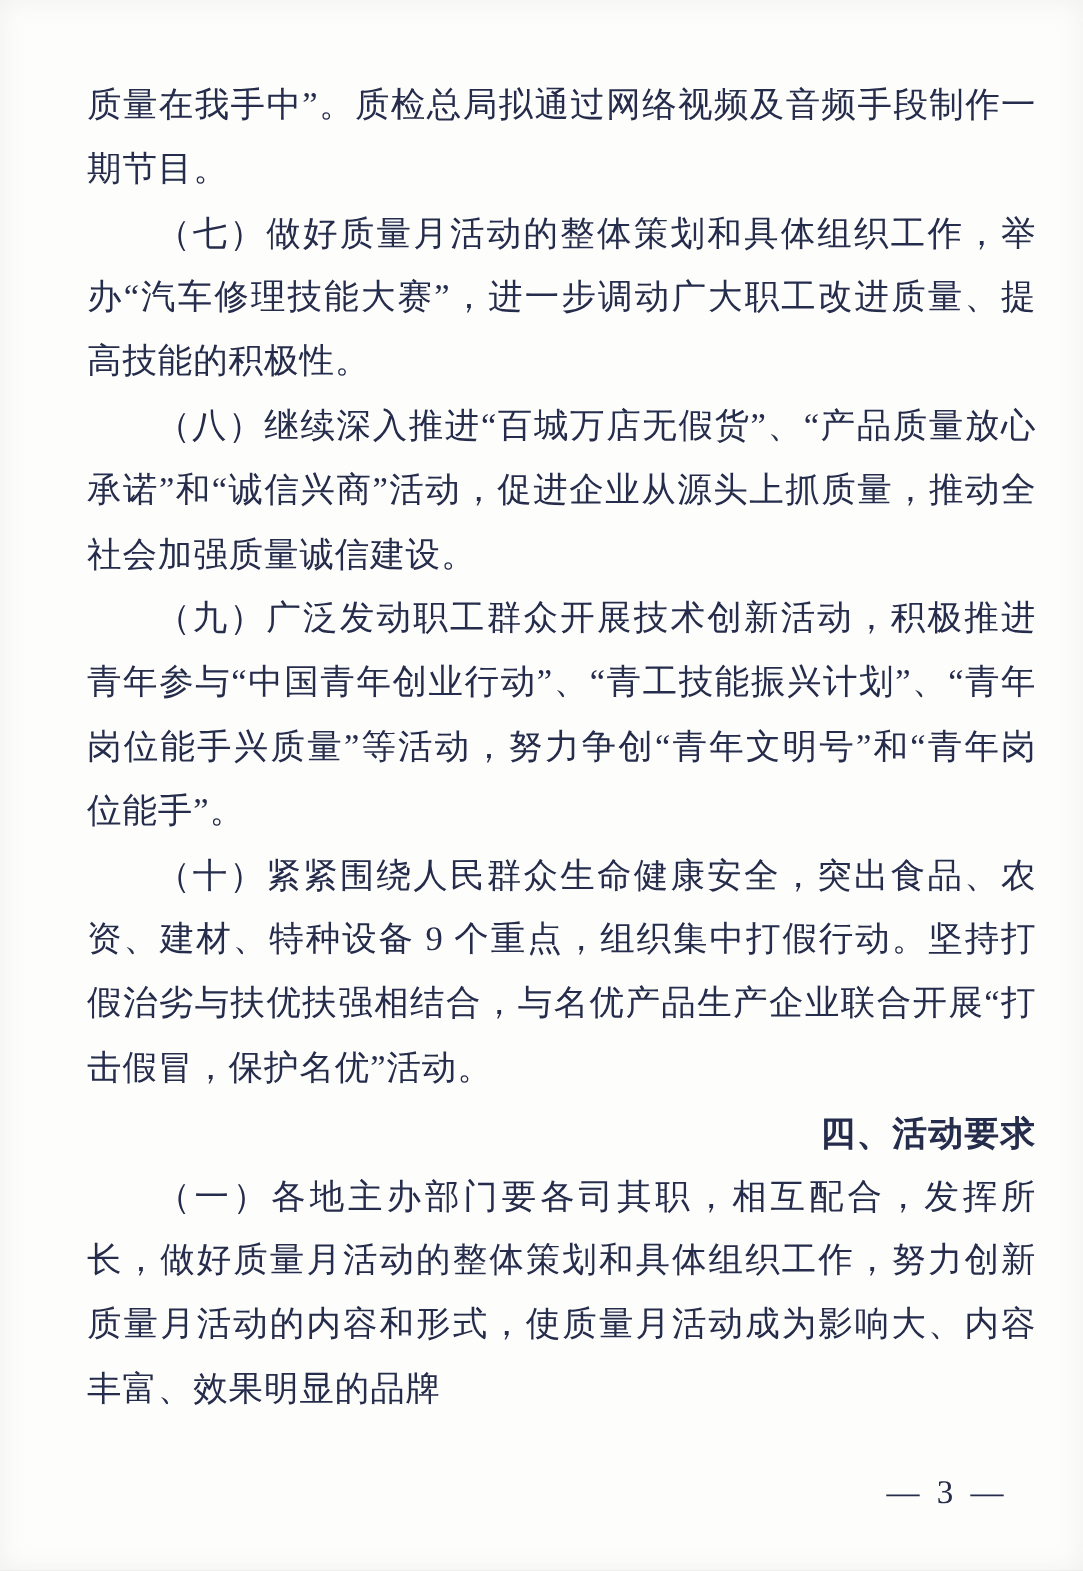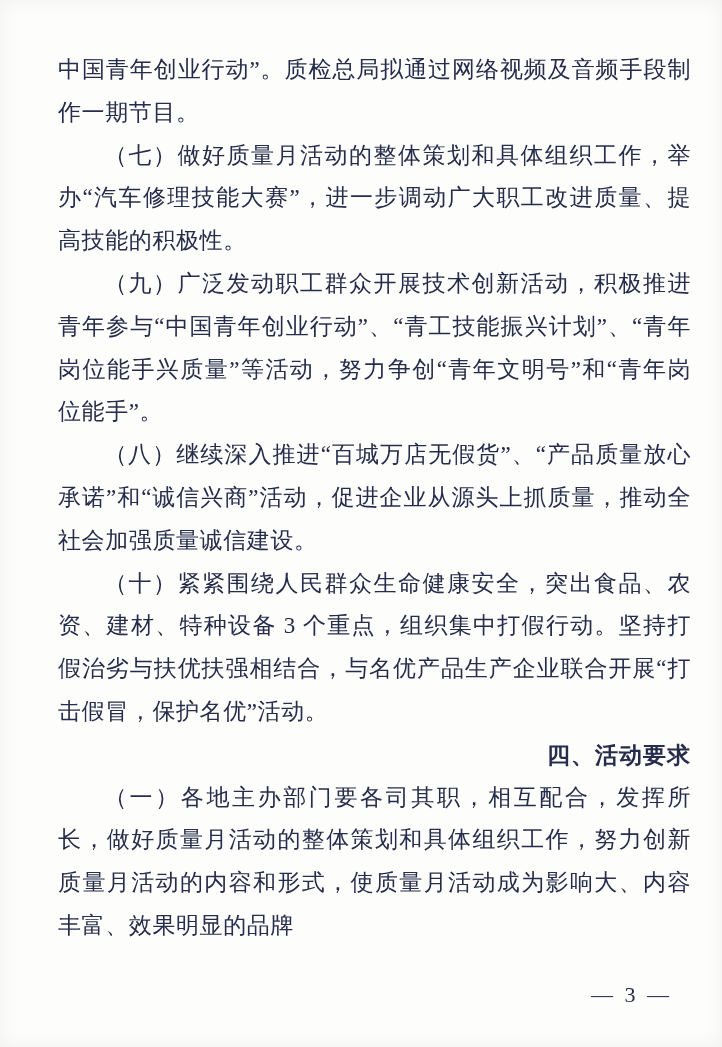--- a/index.html
+++ b/index.html
@@ -49,22 +49,22 @@
     letter-spacing: 3px;
     color: #262c4b;
     white-space: nowrap;
   }
 </style>
 </head>
 <body>
 
 <div class="page">
   <div class="content">
-    <p class="continuation">中国青年创业行动”。质检总局拟通过网络视频及音频手段制作一期节目。</p>
+    <p class="continuation">质量在我手中”。质检总局拟通过网络视频及音频手段制作一期节目。</p>
     <p>（七）做好质量月活动的整体策划和具体组织工作，举办“汽车修理技能大赛”，进一步调动广大职工改进质量、提高技能的积极性。</p>
+    <p>（八）继续深入推进“百城万店无假货”、“产品质量放心承诺”和“诚信兴商”活动，促进企业从源头上抓质量，推动全社会加强质量诚信建设。</p>
     <p>（九）广泛发动职工群众开展技术创新活动，积极推进青年参与“中国青年创业行动”、“青工技能振兴计划”、“青年岗位能手兴质量”等活动，努力争创“青年文明号”和“青年岗位能手”。</p>
-    <p>（八）继续深入推进“百城万店无假货”、“产品质量放心承诺”和“诚信兴商”活动，促进企业从源头上抓质量，推动全社会加强质量诚信建设。</p>
-    <p>（十）紧紧围绕人民群众生命健康安全，突出食品、农资、建材、特种设备 3 个重点，组织集中打假行动。坚持打假治劣与扶优扶强相结合，与名优产品生产企业联合开展“打击假冒，保护名优”活动。</p>
+    <p>（十）紧紧围绕人民群众生命健康安全，突出食品、农资、建材、特种设备 9 个重点，组织集中打假行动。坚持打假治劣与扶优扶强相结合，与名优产品生产企业联合开展“打击假冒，保护名优”活动。</p>
     <p class="heading">四、活动要求</p>
     <p>（一）各地主办部门要各司其职，相互配合，发挥所长，做好质量月活动的整体策划和具体组织工作，努力创新质量月活动的内容和形式，使质量月活动成为影响大、内容丰富、效果明显的品牌</p>
   </div>
   <div class="page-number">— 3 —</div>
 </div>
 
 </body></html>

